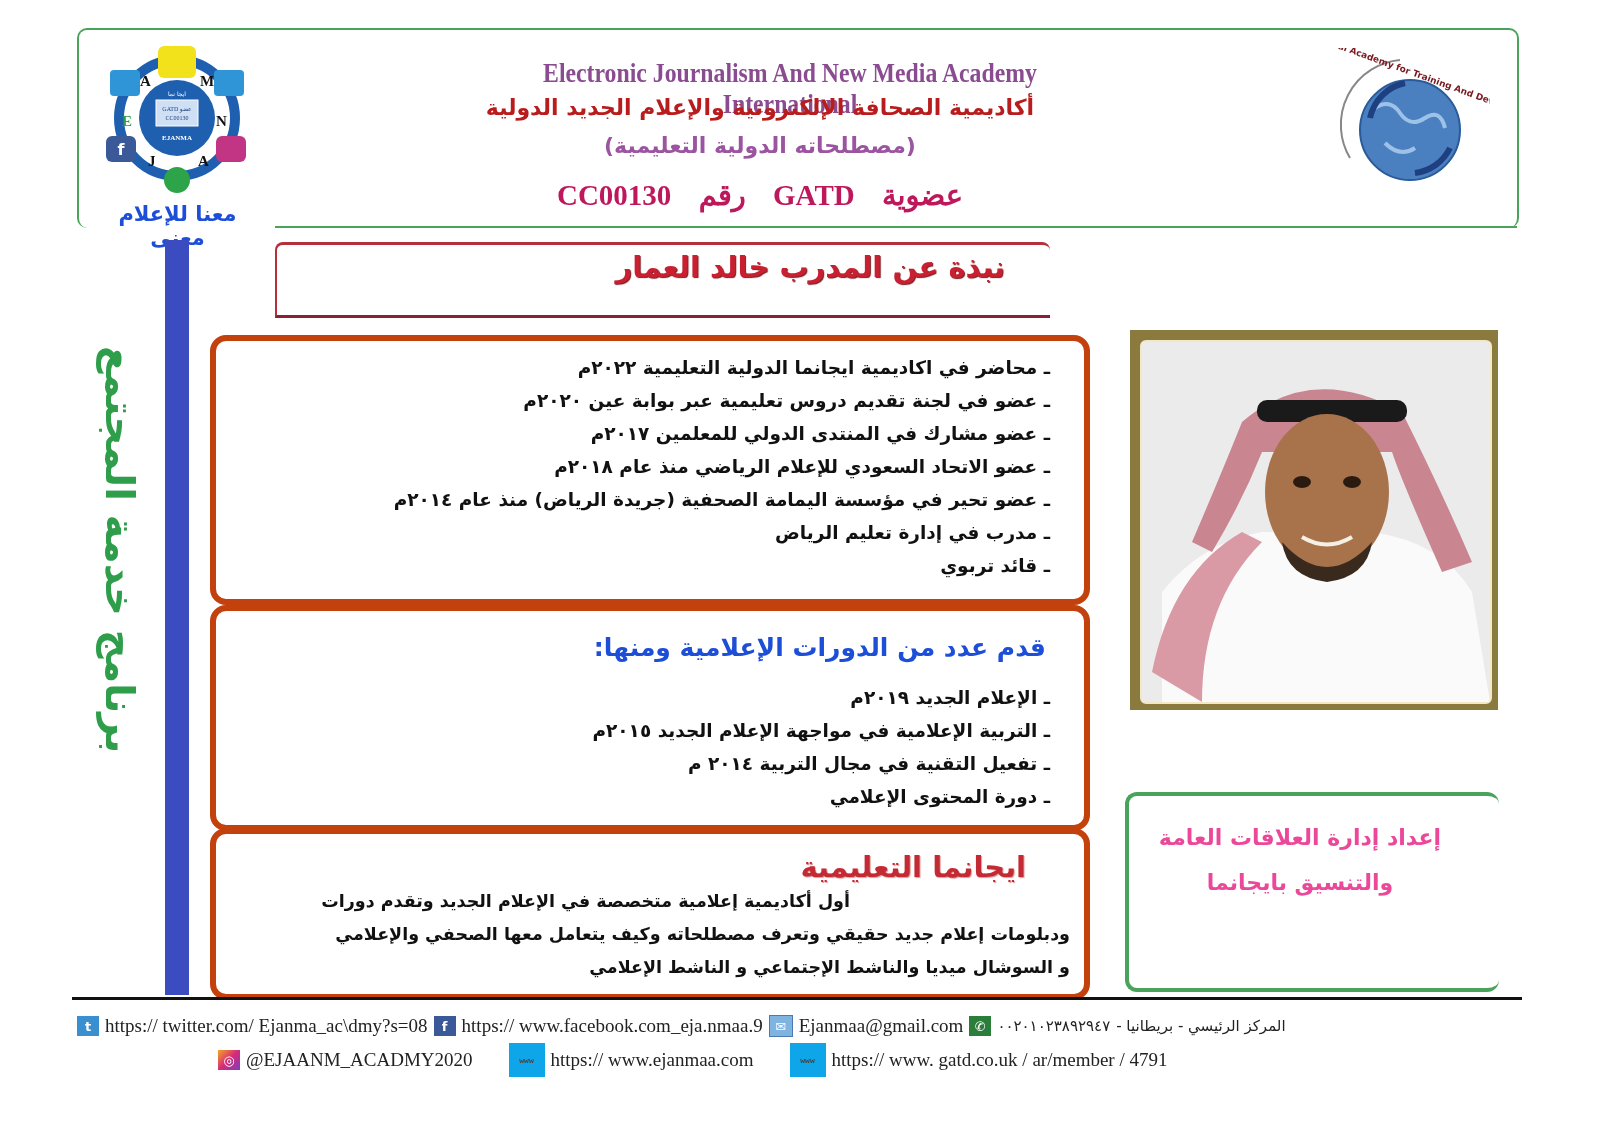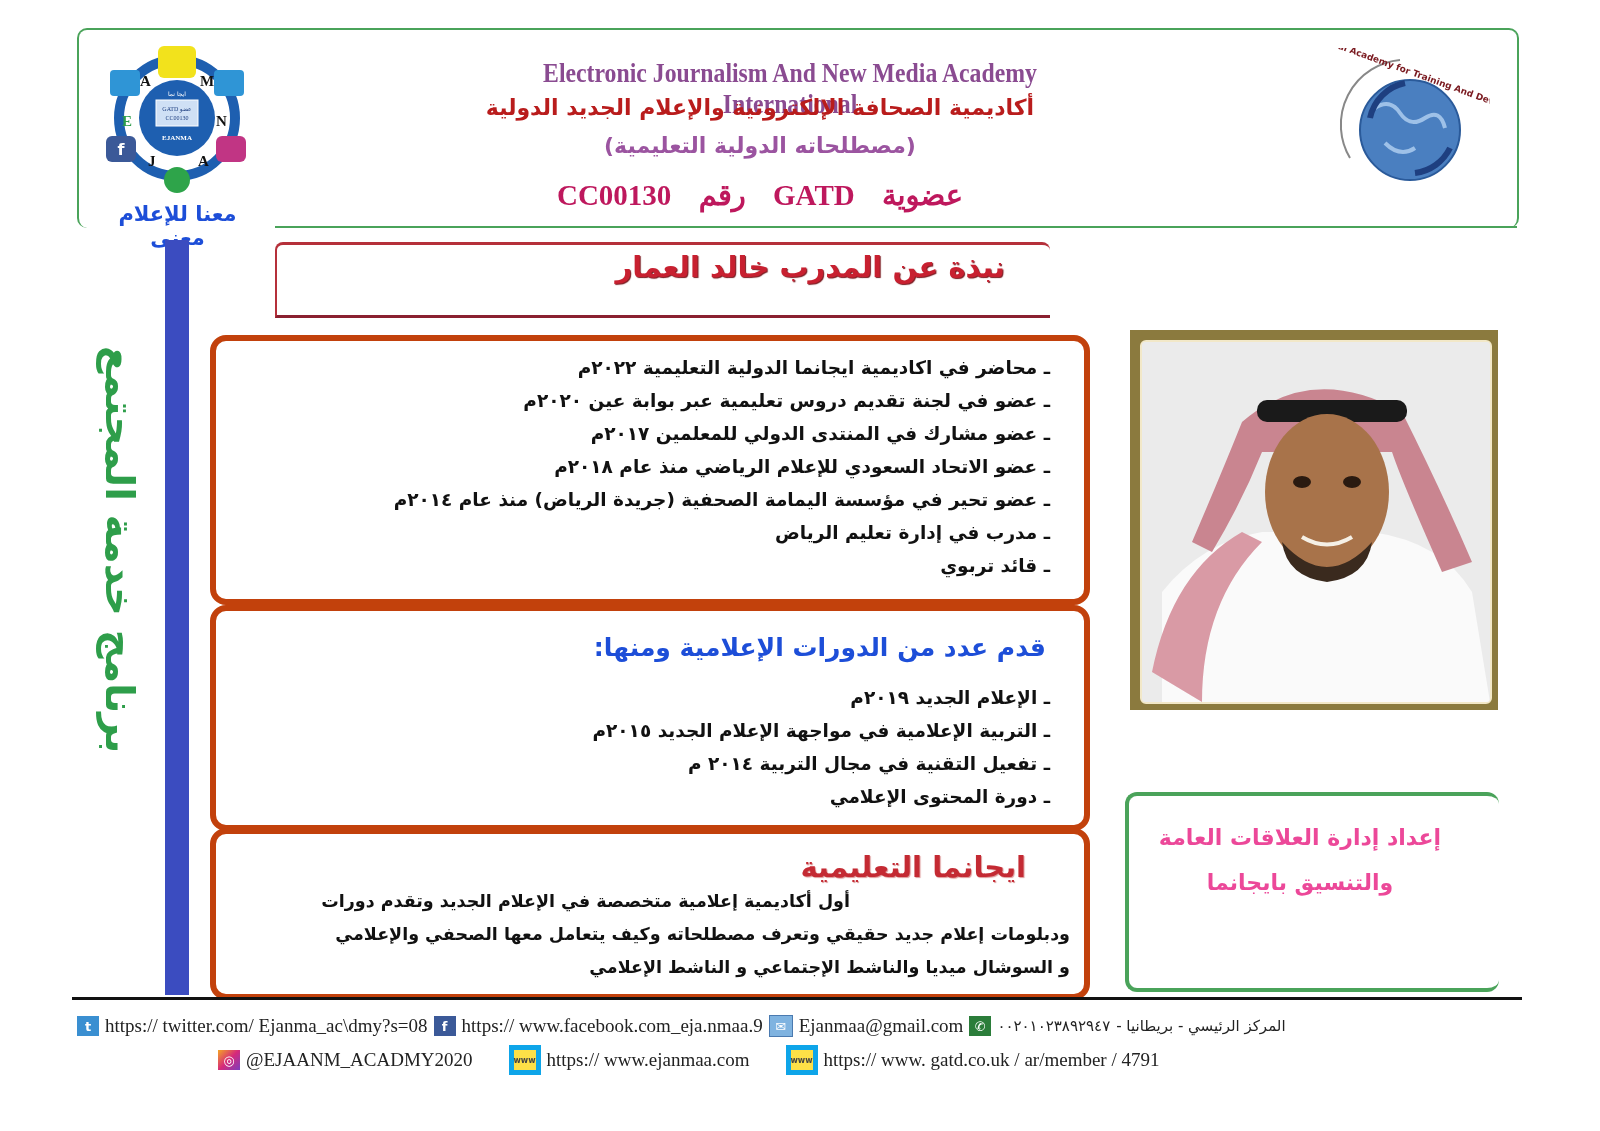--- a/index.html
+++ b/index.html
@@ -37,21 +37,21 @@
   .green-text { left:1135px; top:815px; width:330px; text-align:center; color:#ec4899; font-weight:bold; font-size:22px; direction:rtl; line-height:45px; }
   .footer-line { left:72px; top:997px; width:1450px; height:3px; background:#111; }
   .footer-row1 { left:77px; top:1013px; width:1450px; height:26px; display:flex; align-items:center; gap:6px; font-family:"Liberation Serif", serif; font-size:19px; color:#222; white-space:nowrap; }
   .footer-row2 { left:218px; top:1047px; width:1100px; height:26px; display:flex; align-items:center; gap:6px; font-family:"Liberation Serif", serif; font-size:19px; color:#222; white-space:nowrap; }
   .ficon { display:inline-flex; width:22px; height:20px; align-items:center; justify-content:center; color:#fff; font-size:13px; font-family:"DejaVu Sans", sans-serif; font-weight:bold; flex:0 0 auto; }
   .ficon.tw { background:#3a8fd1; }
   .ficon.fb { background:#3b5998; }
   .ficon.em { background:#7fb3e0; border:1px solid #4a7ab0; }
   .ficon.wa { background:#2b7d3a; }
   .ficon.ig { background:linear-gradient(135deg,#f5a623,#d6297a,#7b3fbf); }
-  .ficon.www { background:#fde047; border:5px solid #0ea5e9; color:#444; font-size:8px; }
+  .ficon.www { background:#0ea5e9; border:7px solid #0ea5e9; color:#444; font-size:8px;font-family:Liberation Mono, monospace; }
   .footer-ar { font-family:"DejaVu Sans", sans-serif; font-size:15px; direction:rtl; }
   .small-sans { font-family:"DejaVu Sans", sans-serif; font-size:15px; }
 </style>
 </head>
 <body>
 
 <div class="abs header-frame"></div>
 <div class="abs header-bottom"></div>
 
 <div class="abs logo">

